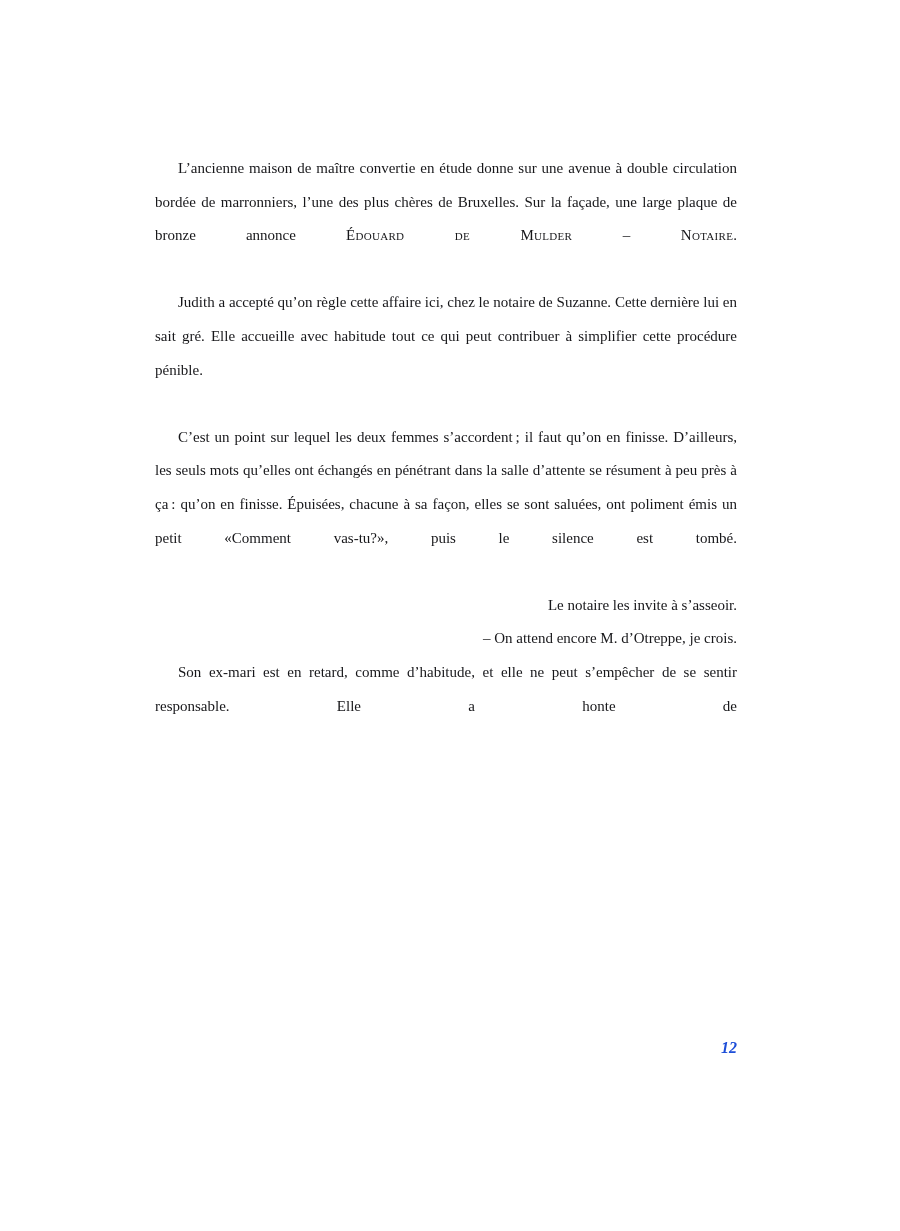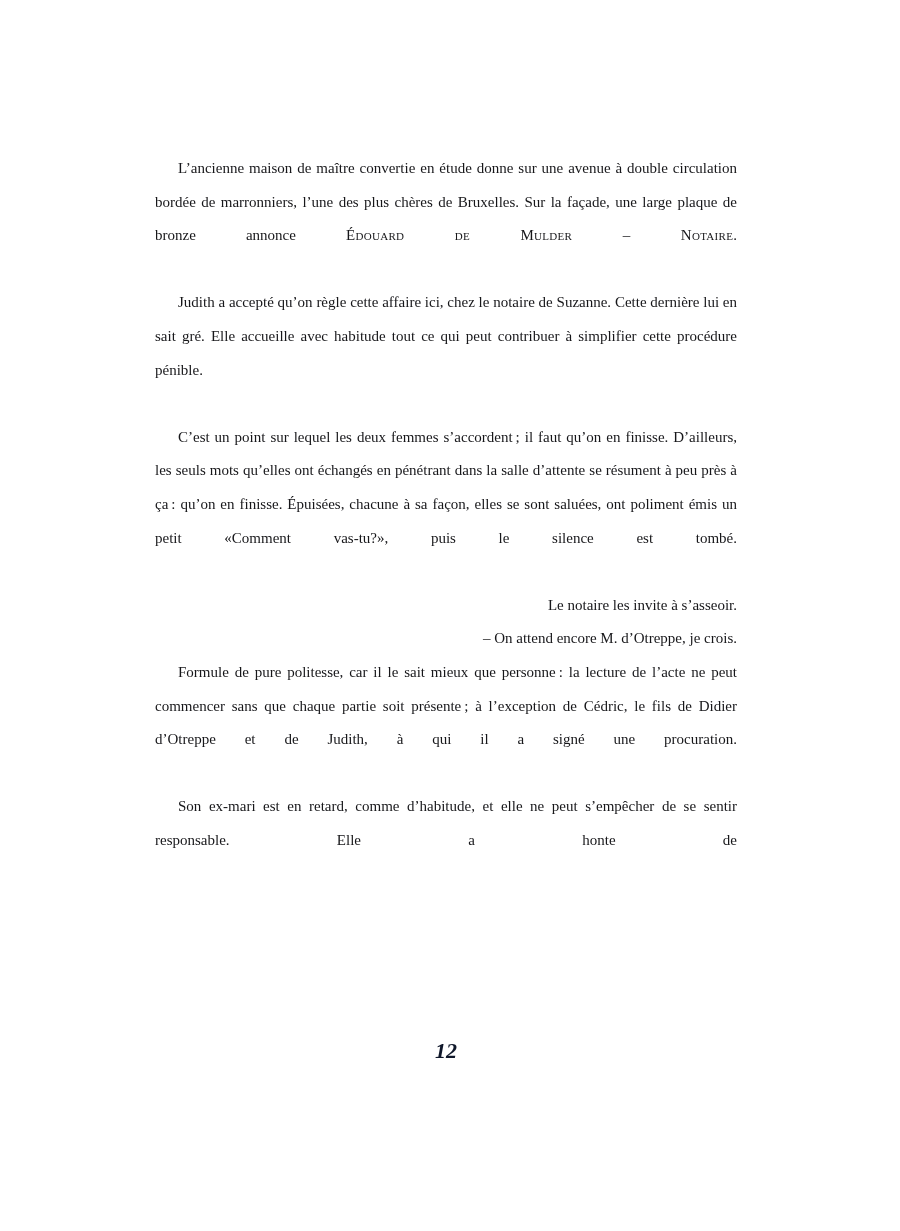--- a/index.html
+++ b/index.html
@@ -45,46 +45,45 @@
   .smallcaps {
     font-variant: small-caps;
     font-size: 1em;
     letter-spacing: 0.02em;
   }
   .folio {
     position: absolute;
     left: 155px;
     top: 1040px;
     width: 582px;
-    text-align: center;
+    text-align: right;
     font-style: italic;
-    font-size: 22px;
+    font-size: 16px;
     font-weight: 700;
     line-height: 1;
-    color: #0f172a;
+    color: #1d4ed8;
   }
 </style>
 </head>
 <body>
 
 <div class="page">
 
   <div class="text-block">
 
     <p class="para"><span>L’ancienne maison de maître convertie en étude donne sur une avenue à double circulation bordée de marronniers, l’une des plus chères de Bruxelles. Sur la façade, une large plaque de bronze annonce </span><span class="smallcaps">Édouard de Mulder – Notaire</span><span>.</span></p>
 
     <p class="para">Judith a accepté qu’on règle cette affaire ici, chez le notaire de Suzanne. Cette dernière lui en sait gré. Elle accueille avec habitude tout ce qui peut contribuer à simplifier cette procédure pénible.</p>
 
     <p class="para">C’est un point sur lequel les deux femmes s’accordent ; il faut qu’on en finisse. D’ailleurs, les seuls mots qu’elles ont échangés en pénétrant dans la salle d’attente se résument à peu près à ça : qu’on en finisse. Épuisées, chacune à sa façon, elles se sont saluées, ont poliment émis un petit «Comment vas-tu?», puis le silence est tombé.</p>
 
     <p class="para short">Le notaire les invite à s’asseoir.</p>
 
     <p class="para short">– On attend encore M. d’Otreppe, je crois.</p>
 
-    <p class="para">Formule de pure politesse, car il le sait mieux que personne : la lecture de l’acte ne peut commencer sans que chaque partie soit présente ; à l’exception de Cédric, le fils de Didier d’Otreppe et de Judith, à qui il a signé une procuration.</p>
 
 
     <p class="para">Son ex-mari est en retard, comme d’habitude, et elle ne peut s’empêcher de se sentir responsable. Elle a honte de</p>
 
   </div>
 
   <div class="folio">12</div>
 
 </div>
 

